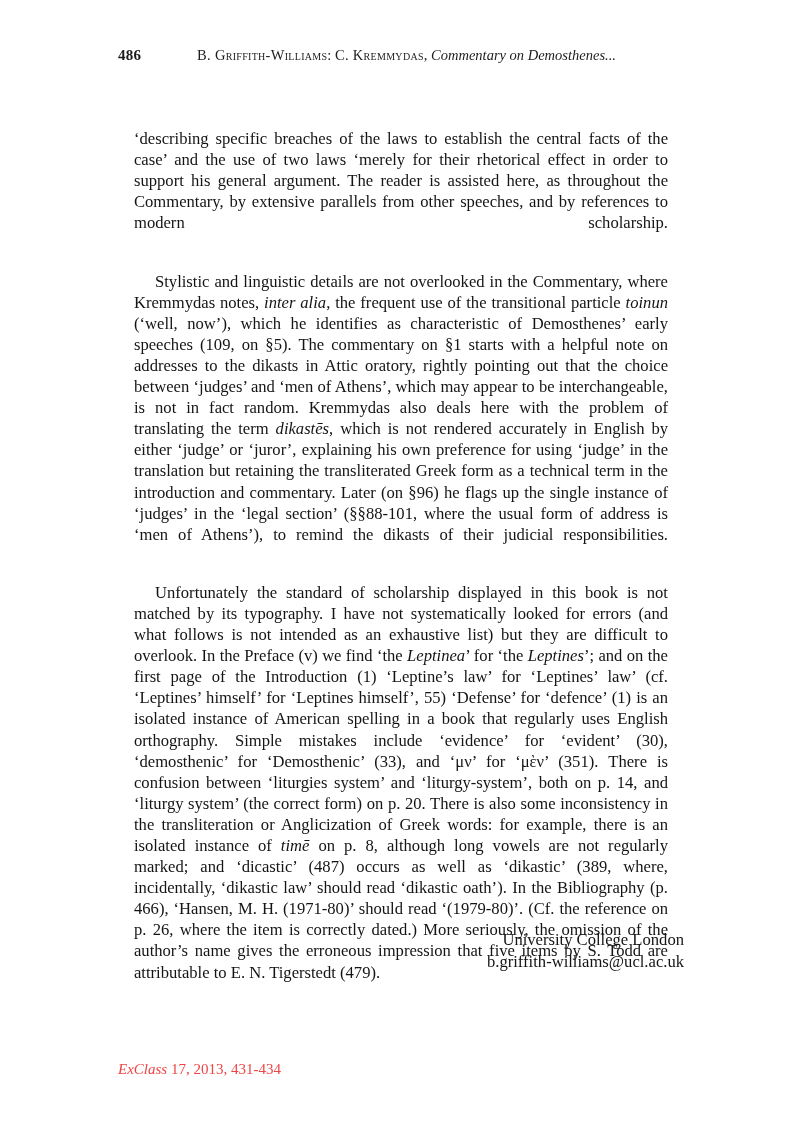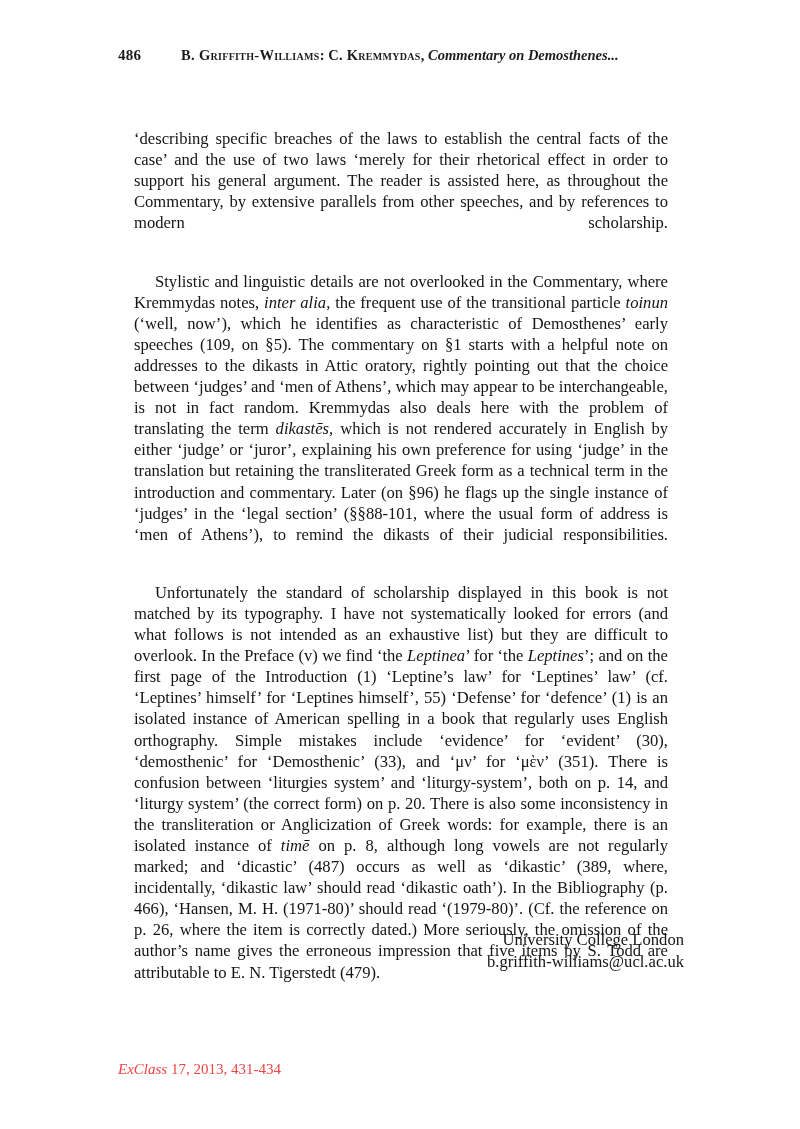--- a/index.html
+++ b/index.html
@@ -32,22 +32,21 @@
     line-height: 18px;
     white-space: nowrap;
     color: #1c1c1c;
   }
   .folio {
     font-weight: bold;
     font-size: 15px;
     letter-spacing: 0.2px;
   }
   .rh-text {
-    margin-left: 40px;
-    font-weight: bold;
+    margin-left: 56px;
   }
   .sc {
     font-variant: small-caps;
     letter-spacing: 0.3px;
   }
   .it { font-style: italic; }
 
   
   .column {
     position: absolute;

